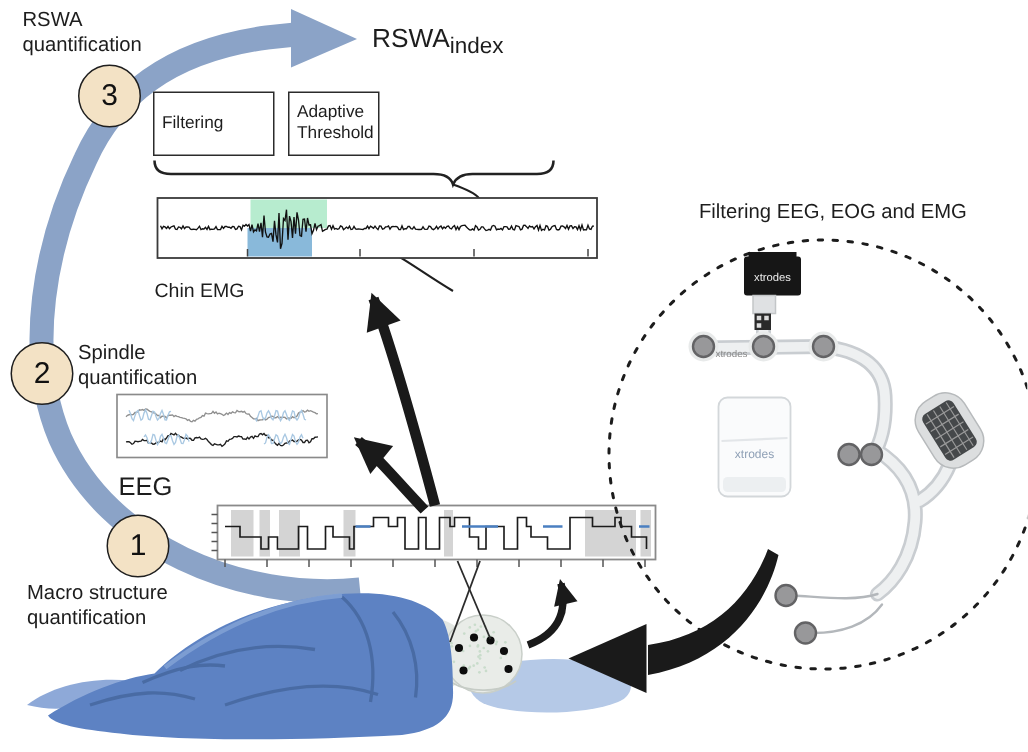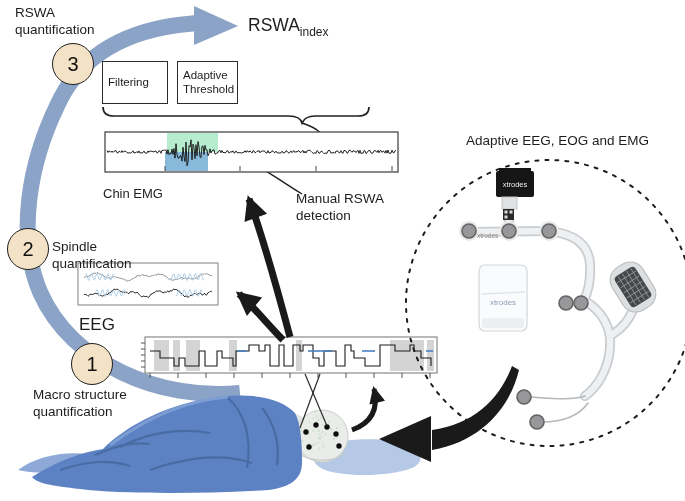--- a/index.html
+++ b/index.html
@@ -4,23 +4,23 @@
 <style>
   html,body{margin:0;padding:0;background:#ffffff}
   #fig{position:relative;width:685px;height:501px;background:#fff;overflow:hidden;
        font-family:"Liberation Sans",sans-serif;color:#1d1d1d}
   #gfx{position:absolute;left:0;top:0;z-index:1}
   .lbl{position:absolute;z-index:3;font-size:13.5px;line-height:1.28;white-space:nowrap}
   .stepcircle{position:absolute;z-index:3;width:40px;height:40px;border:1.6px solid #1f1f1f;
        border-radius:50%;background:#f3e2c5;display:flex;align-items:center;justify-content:center;
        font-size:20px;color:#111}
   #rswaindex{position:absolute;z-index:3;left:248px;top:15px;font-size:17.5px}
-  #rswaindex sub{font-size:12px}
+  #rswaindex sub{font-size:15px}
   #pipeline{position:absolute;z-index:3;left:102px;top:61px;display:flex;gap:9px}
-  .pbox{box-sizing:border-box;width:66px;height:43px;background:#fff;border:1.5px solid #2b2b2b;
+  .pbox{box-sizing:border-box;width:81px;height:43px;background:#fff;border:1.5px solid #2b2b2b;
        display:flex;align-items:center;padding:2px 2px 2px 5px;font-size:11.5px;line-height:1.18}
   .pbox.wide{width:61px}
 </style>
 </head>
 <body>
 
 <div id="fig">
 
   <svg id="gfx" width="685" height="501" viewBox="0 0 685 501">
     <defs>
@@ -296,33 +296,29 @@
         <span>Filtering</span>
       </div>
     <div class="pbox wide">
         <span>Adaptive Threshold</span>
       </div>
   </div>
 
   <div class="lbl" style="left:103px;top:186px;font-size:13px">
     <span>Chin EMG</span></div>
 
-  <div class="lbl" style="left:296px;top:190px">
-    <div>Manual  RSWA</div>
-    <div>detection</div>
-  </div>
-
-  <div class="lbl" style="left:52px;top:238px">
+
+  <div class="lbl" style="left:52px;top:226px">
     <div>Spindle</div>
     <div>quantification</div>
   </div>
 
   <div class="lbl" style="left:79px;top:314px;font-size:17px">
     <span>EEG</span></div>
 
-  <div class="lbl" style="left:33px;top:386px">
+  <div class="lbl" style="left:18px;top:386px">
     <div>Macro structure</div>
     <div>quantification</div>
   </div>
 
   <div class="lbl" style="left:466px;top:132px">
-    <span>Adaptive EEG, EOG and EMG</span></div>
+    <span>Filtering EEG, EOG and EMG</span></div>
 </div>
 
 </body></html>

